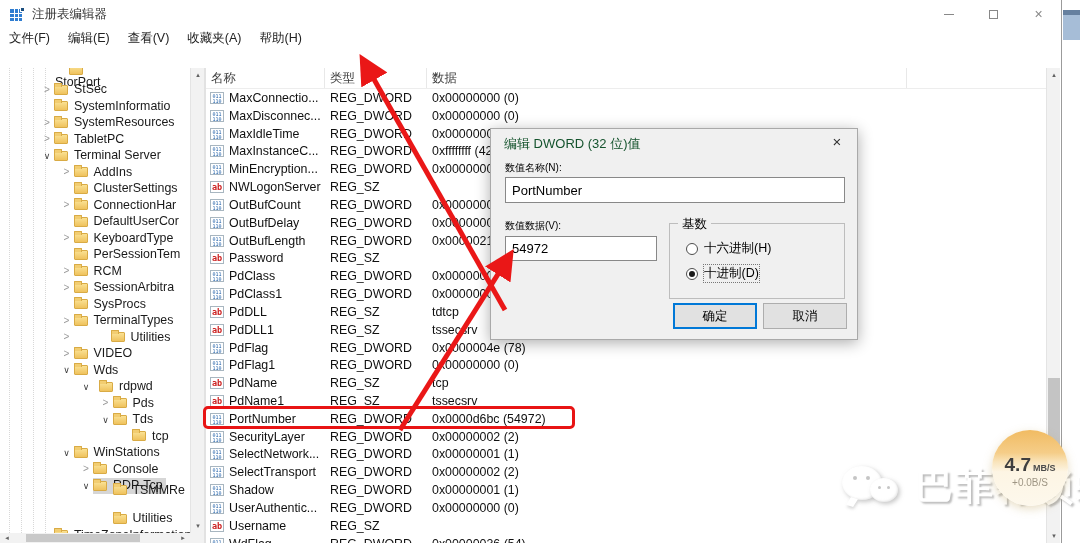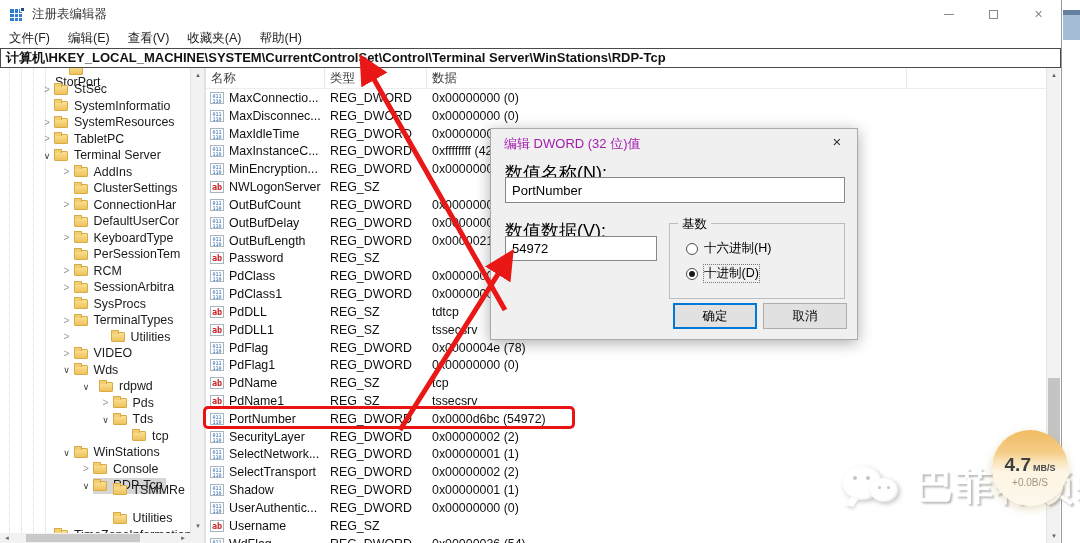--- a/index.html
+++ b/index.html
@@ -65,23 +65,23 @@
   .vicon.dword { color:#1f5fa8; font-size:5px; line-height:5px; letter-spacing:0; text-align:center; padding-top:1px; }
   .vicon.sz { color:#c22; font-size:8.5px; font-weight:bold; text-align:center; line-height:11px; }
   
   #list-vscroll { position:absolute; left:1046px; top:68px; width:14px; height:475px; background:#f2f2f2; border-left:1px solid #e4e4e4; z-index:5; }
   #list-vthumb { position:absolute; left:1px; top:310px; width:12px; height:92px; background:#c4c4c4; }
 
   
   #dialog { position:absolute; left:490px; top:128px; width:368px; height:212px; background:#f0f0f0;
     border:1px solid #a9a9a9; box-shadow:0 3px 14px rgba(0,0,0,0.32); z-index:40; }
   #dialog-title { position:relative; height:30px; display:flex; align-items:center; }
-  #dialog-title-text { font-size:13px; color:#a21caf; padding-left:13px; }
+  #dialog-title-text { font-size:13px; color:#14532d; padding-left:13px; }
   #dialog-close { position:absolute; right:0; top:0; width:40px; height:28px; text-align:center; line-height:26px; font-size:15px; color:#333; }
-  .dlg-label { position:absolute; font-size:18px; color:#000; }
+  .dlg-label { position:absolute; font-size:10px; color:#000; }
   .dlg-input { position:absolute; background:#fff; border:1px solid #888; font-size:13px; color:#000; padding:0 6px; display:flex; align-items:center; }
   #grp-base { position:absolute; left:178px; top:94px; width:176px; height:76px; border:1px solid #bdbdbd; }
   #grp-base-legend { position:absolute; left:8px; top:-8px; background:#f0f0f0; padding:0 4px; font-size:12.5px; color:#000; }
   .radio-row { position:absolute; left:16px; display:flex; align-items:center; font-size:12.5px; color:#000; }
   .radio { width:12px; height:12px; border:1px solid #4e4e4e; border-radius:50%; background:#fff; margin-right:6px; position:relative; flex:none; }
   .radio.sel:before { content:""; position:absolute; left:2px; top:2px; width:6px; height:6px; border-radius:50%; background:#1a1a1a; }
   .radio-label.focused { outline:1px dotted #777; }
   .dlg-btn { position:absolute; top:174px; width:84px; height:26px; background:#e1e1e1; border:1px solid #adadad;
     font-size:12.5px; color:#000; display:flex; align-items:center; justify-content:center; }
   .dlg-btn.default { border:2px solid #0078d7; }
@@ -140,23 +140,20 @@
     </div>
 
     <div id="menubar">
         <div class="menu-item">文件(F)</div>
         <div class="menu-item">编辑(E)</div>
         <div class="menu-item">查看(V)</div>
         <div class="menu-item">收藏夹(A)</div>
         <div class="menu-item">帮助(H)</div>
       </div>
 
-    <div id="addressbar">
-      <span id="address-text">计算机\HKEY_LOCAL_MACHINE\SYSTEM\CurrentControlSet\Control\Terminal Server\WinStations\RDP-Tcp</span>
-    </div>
 
     <div id="tree">
       <div class="guide" style="left:9px"></div>
       <div class="guide" style="left:21px"></div>
       <div class="guide" style="left:33px"></div>
       <div class="guide" style="left:45px"></div>
     <div class="tree-row" style="top: -3px;">
           <div class="tree-sel-wrap" style="left: 54px; flex-direction: column;">
             <div class="folder"></div>
             <div class="tree-label">StorPort</div>

